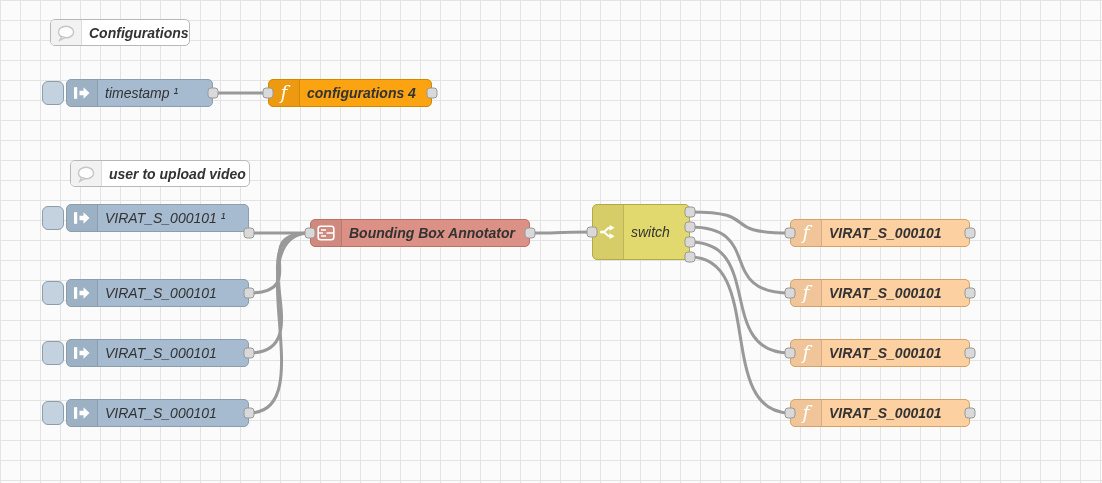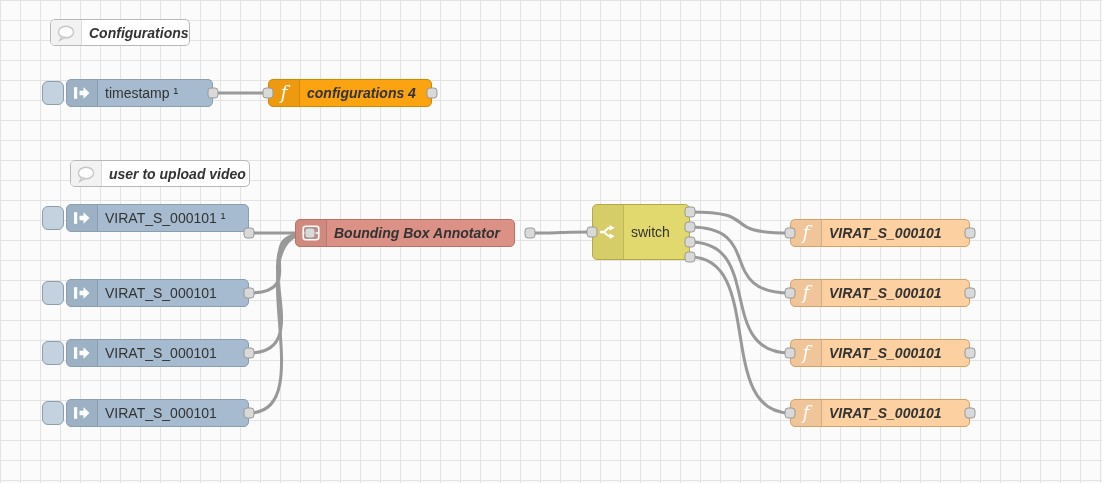--- a/index.html
+++ b/index.html
@@ -47,20 +47,21 @@
   }
   .label {
     flex:1;
     display:flex;
     align-items:center;
     padding-left:7px;
     font-size:14px;
     color:#333;
     white-space:nowrap;
     overflow:hidden;
+    font-style:italic;
   }
   .italic { font-style:italic;font-weight:bold; }
   .fx {
     color:#fff;
     font-family:"DejaVu Serif",serif;
     font-style:italic;
     font-size:19px;
     line-height:1;
     transform:translateY(-1px);
   }
@@ -158,21 +159,21 @@
       <div class="node kind-inject" style="left: 66px; top: 399px; width: 183px; height: 28px; background: rgb(166, 187, 207); border-color: rgb(140, 157, 171);">
         <div class="inject-button"></div>
         <div class="icon-strip">
           <svg width="18" height="18" viewBox="0 0 18 18">
             <rect x="1" y="3.2" width="3.2" height="11.6" fill="#fff"></rect>
             <path d="M6.5 6.8 h4 V3.2 l6 5.8 -6 5.8 V11.2 h-4 z" fill="#fff"></path>
           </svg>
         </div>
         <span class="label">VIRAT_S_000101</span>
       </div>
-      <div class="node kind-function" style="left: 295px; top: 219px; width: 220px; height: 28px; background: rgb(219, 145, 133); border-color: rgb(187, 113, 102);">
+      <div class="node kind-function" style="left: 310px; top: 219px; width: 220px; height: 28px; background: rgb(219, 145, 133); border-color: rgb(187, 113, 102);">
         <div class="icon-strip">
           <svg width="18" height="18" viewBox="0 0 18 18">
             <rect x="1.2" y="2.2" width="15.6" height="13.6" rx="2.5" fill="none" stroke="#fff" stroke-width="1.6"></rect>
             <path d="M4 6 H9 M1.8 9 H6 M9.5 9 H16.2 M4 12 H9" stroke="#fff" stroke-width="1.5" fill="none"></path>
           </svg>
         </div>
         <span class="label italic">Bounding Box Annotator</span>
       </div>
       <div class="node kind-switch" style="left: 592px; top: 204px; width: 98px; height: 56px; background: rgb(226, 217, 110); border-color: rgb(179, 170, 67);">
         <div class="icon-strip">

